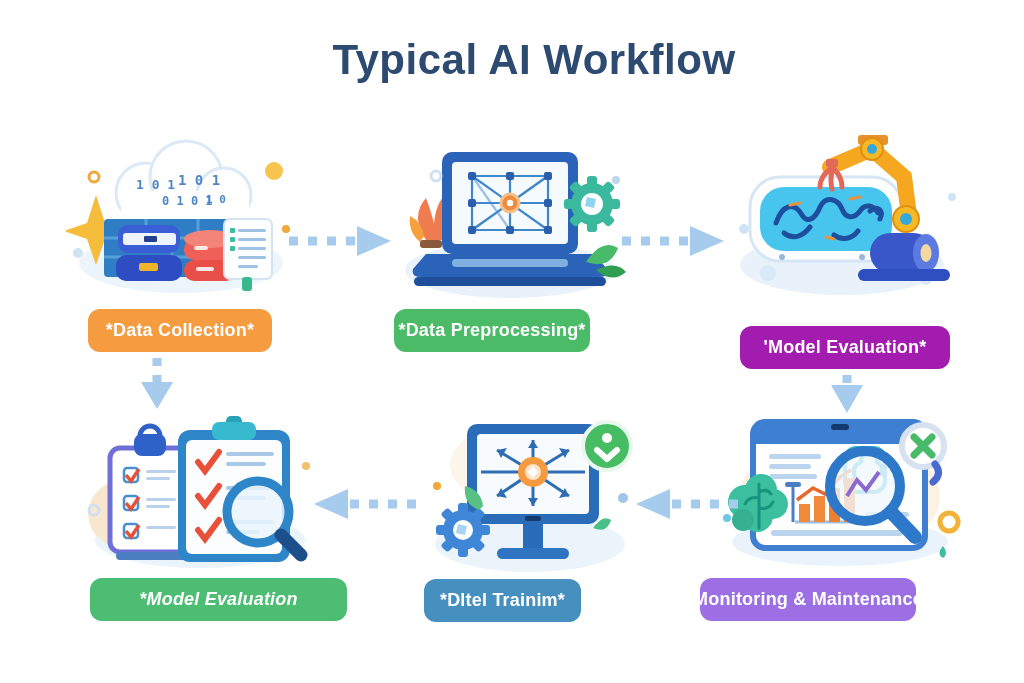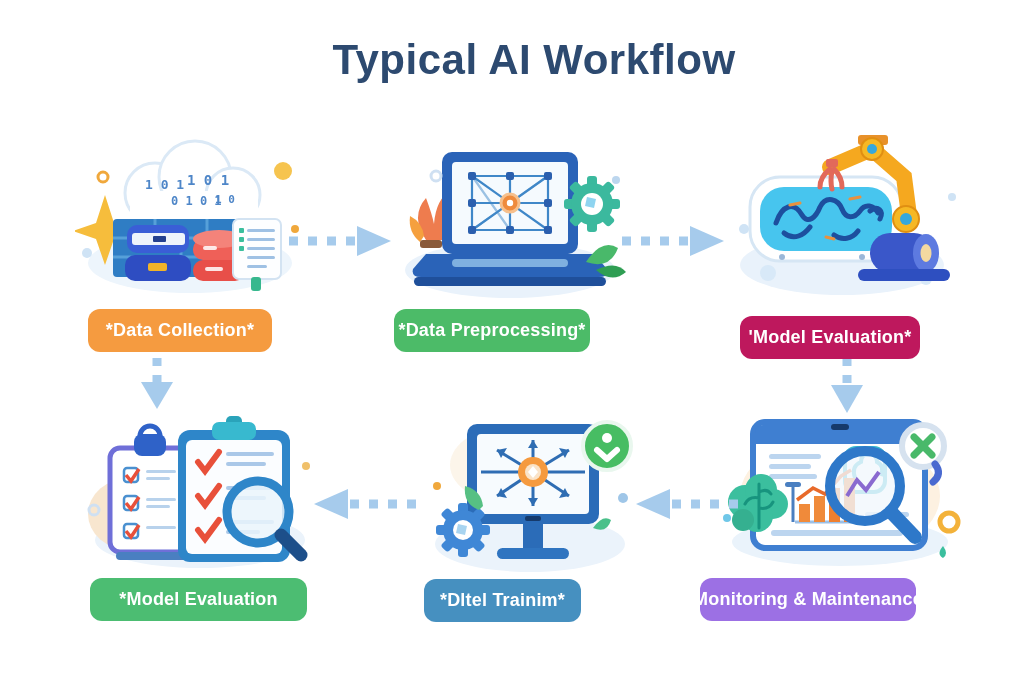--- a/index.html
+++ b/index.html
@@ -15,21 +15,21 @@
   .arrow line{stroke:var(--arrow,#a6cbec);}
   .arrow polygon{fill:var(--arrow,#a6cbec);}
 </style>
 </head>
 <body>
 
 <div class="canvas">
 
   <div class="title">Typical AI Workflow</div>
 
-  <div class="step-ill" style="left:75px;top:133px;width:230px;height:165px">
+  <div class="step-ill" style="left:66px;top:133px;width:230px;height:165px">
     <svg viewBox="0 0 230 165">
       <ellipse cx="115" cy="130" rx="102" ry="30" fill="#edf5fc"></ellipse>
       <g>
         <circle cx="80" cy="60" r="30" fill="#fff" stroke="#dbe9f6" stroke-width="3"></circle>
         <circle cx="120" cy="44" r="36" fill="#fff" stroke="#dbe9f6" stroke-width="3"></circle>
         <circle cx="158" cy="62" r="27" fill="#fff" stroke="#dbe9f6" stroke-width="3"></circle>
         <rect x="55" y="58" width="128" height="30" fill="#fff"></rect>
         <g fill="#4e86c8" font-family="DejaVu Sans Mono,monospace" font-weight="bold">
           <text x="70" y="56" font-size="13">1 0 1</text>
           <text x="96" y="72" font-size="12">0 1 0 1</text>
@@ -402,21 +402,21 @@
     <svg viewBox="0 0 110 36">
         <line x1="106" y1="18" x2="38" y2="18" stroke-width="9" stroke-dasharray="9 10"></line>
         <polygon points="38,3 4,18 38,33"></polygon>
       </svg>
   </div>
 
   <div class="pill" style="left: 88px; top: 309px; width: 184px; background-color: rgb(245, 155, 64);">*Data Collection*</div>
 
   <div class="pill" style="left: 394px; top: 309px; width: 196px; background-color: rgb(76, 187, 104);">*Data Preprocessing*</div>
 
-  <div class="pill" style="left: 740px; top: 316px; width: 180px; background-color: #be185d;">'Model Evaluation*</div>
-
-  <div class="pill" style="left: 90px; top: 578px; width: 217px; background-color: rgb(76, 189, 114);">*Model Evaluation</div>
+  <div class="pill" style="left: 740px; top: 326px; width: 210px; background-color: #a21caf;">'Model Evaluation*</div>
+
+  <div class="pill" style="left: 90px; top: 578px; width: 257px; background-color: rgb(76, 189, 114); font-style: italic;">*Model Evaluation</div>
 
   <div class="pill" style="left: 424px; top: 579px; width: 157px; background-color: rgb(70, 144, 192);">*Dltel Trainim*</div>
 
   <div class="pill" style="left: 700px; top: 578px; width: 216px; background-color: rgb(156, 112, 228);">*Monitoring &amp; Maintenance*</div>
 
 </div>
 
 </body></html>

